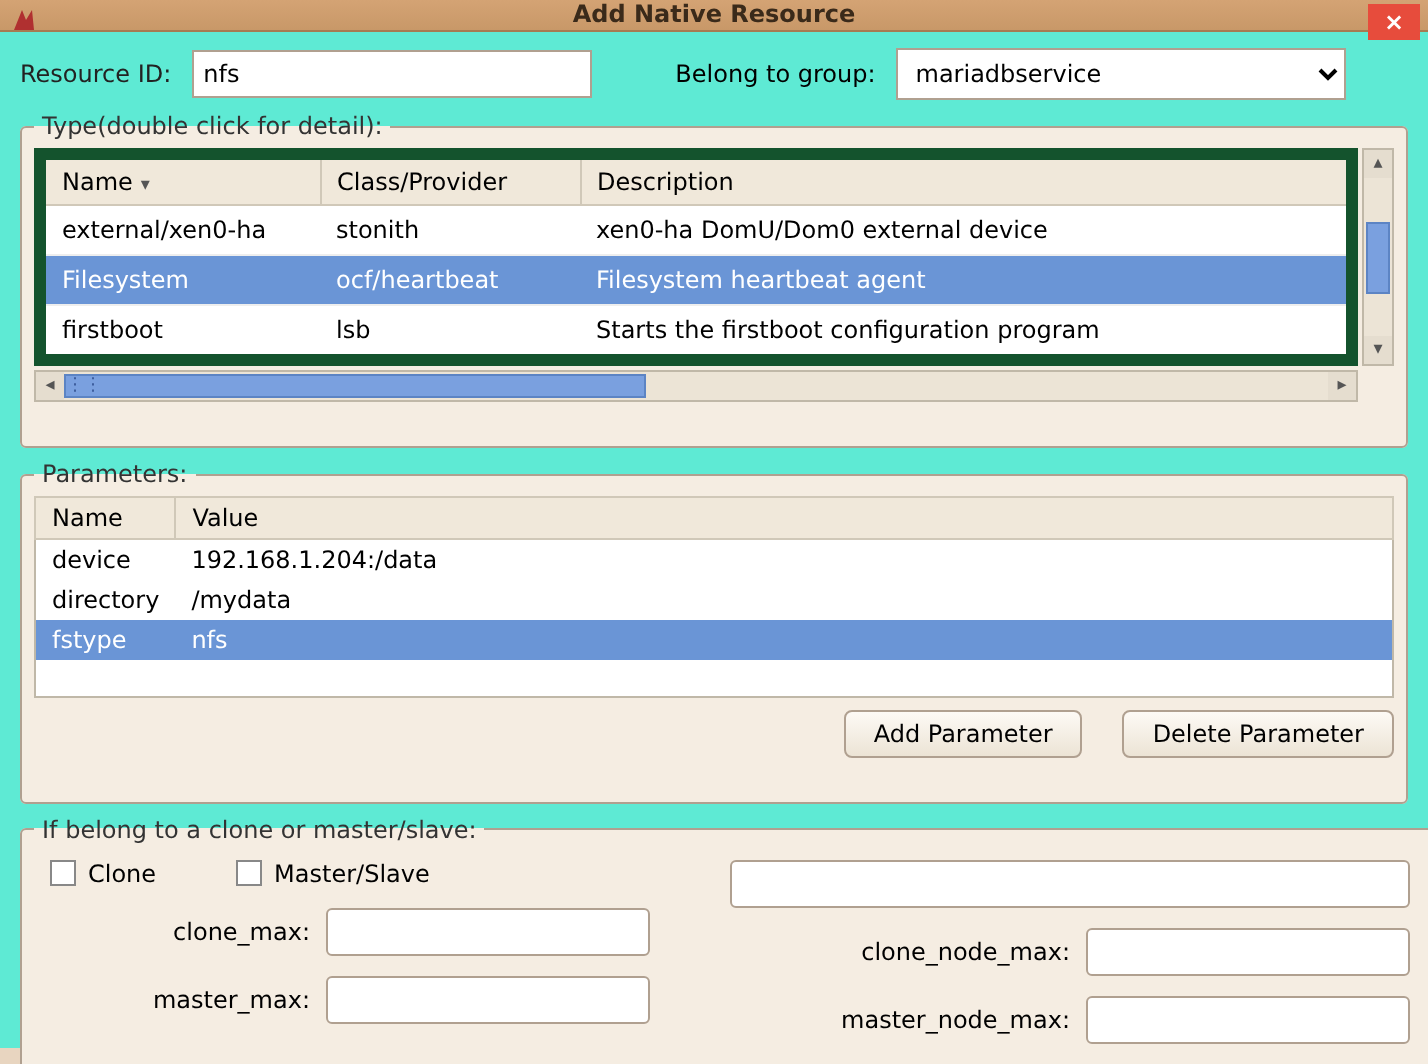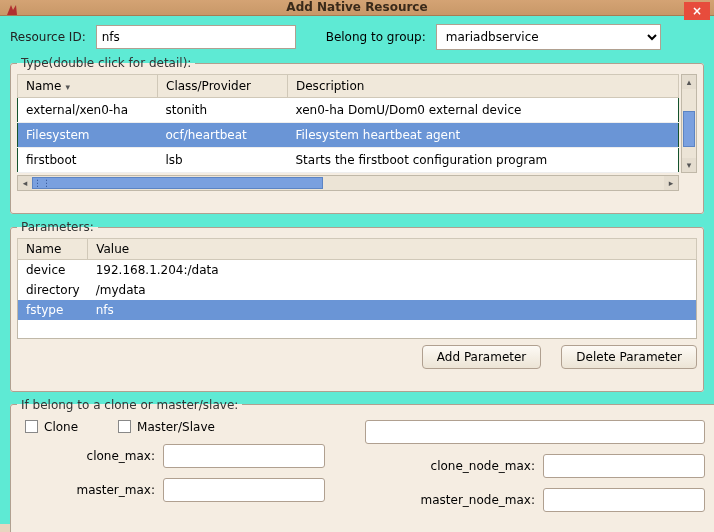--- a/index.html
+++ b/index.html
@@ -9,21 +9,21 @@
 .titlebar .close-btn { position: absolute; right: 4px; top: 2px; width: 26px; height: 18px; background: #e74c3c; color: #fff; display: flex; align-items: center; justify-content: center; cursor: pointer; font-weight: bold; }
 .titlebar .app-icon { position: absolute; left: 4px; top: 2px; width: 18px; height: 18px; color: #9a2020; }
 .content { padding: 8px 10px; background: #5eead4; height: calc(532px - 24px); }
 .label { color: #222; }
 input[type=text], select { border: 1px solid #b0a090; background: #fff; padding: 3px 5px; height: 24px; }
 input.resource-id { width: 200px; }
 select.belong-group { width: 225px; height: 26px; }
 fieldset { border: 1px solid #b0a090; border-radius: 3px; margin: 6px 0; padding: 4px 6px 22px 6px; background: #f5ede2; }
 legend { padding: 0 4px; color: #333; }
 .table-wrap { position: relative; }
-.table { width: calc(100% - 18px); border: 1px solid #14532d; background: #fff; border-collapse: collapse; }
+.table { width: calc(100% - 18px); border: 6px solid #14532d; background: #fff; border-collapse: collapse; }
 .table th { background: #f0e8da; text-align: left; padding: 4px 8px; border: 1px solid #d0c8b8; font-weight: normal; }
 .table td { padding: 5px 8px; border-bottom: 1px solid #eee; }
 .table tr.selected td { background: #6a95d6; color: #fff; }
 .sort-ind { font-size: 9px; padding-left: 4px; color: #555; }
 .vscroll { position: absolute; right: 0; top: 0; width: 16px; height: 100%; background: #ece4d6; border: 1px solid #c0b8a8; display: flex; flex-direction: column; }
 .vscroll .arrow { height: 14px; background: #e5ddcf; display: flex; align-items: center; justify-content: center; font-size: 9px; color: #555; }
 .vscroll .track { flex: 1; background: #ece4d6; position: relative; }
 .vscroll .thumb { position: absolute; left: 1px; right: 1px; top: 22px; height: 36px; background: #7aa0df; border: 1px solid #5c84c4; }
 .hscroll { display: flex; align-items: center; height: 16px; border: 1px solid #c0b8a8; background: #ece4d6; margin-top: 2px; width: calc(100% - 18px); }
 .hscroll .arrow { width: 14px; height: 100%; background: #e5ddcf; display: flex; align-items: center; justify-content: center; font-size: 9px; color: #555; }
@@ -42,21 +42,21 @@
 .clone-row { display: flex; align-items: center; gap: 8px; }
 .clone-row .lbl { width: 130px; text-align: right; }
 .clone-row input[type=text] { flex: 1; border-radius: 3px; }
 .check-row { display: flex; align-items: center; gap: 6px; }
 .chk { width: 13px; height: 13px; border: 1px solid #888; background: #fff; }
 .bottom-row { display: flex; justify-content: center; gap: 10px; margin-top: 8px; }
 .col-name { width: 140px; }
 .col-class { width: 130px; }
 .top-row { display: flex; align-items: center; }
 .top-left { display: flex; align-items: center; gap: 10px; }
-.top-right { display: flex; align-items: center; gap: 10px; margin-left: 30px; }
+.top-right { display: flex; align-items: center; gap: 10px; margin-left: 42px; }
 .belong-label { display: flex; flex-direction: column; line-height: 1.2; }
 </style>
 </head>
 <body>
 
 <div class="titlebar">
   <span class="app-icon">
     <svg width="16" height="16" viewBox="0 0 16 16">
         <path fill="#b03030" d="M3 13 L7 3 L9 8 L12 3 L13 13 Z"></path>
       </svg>

